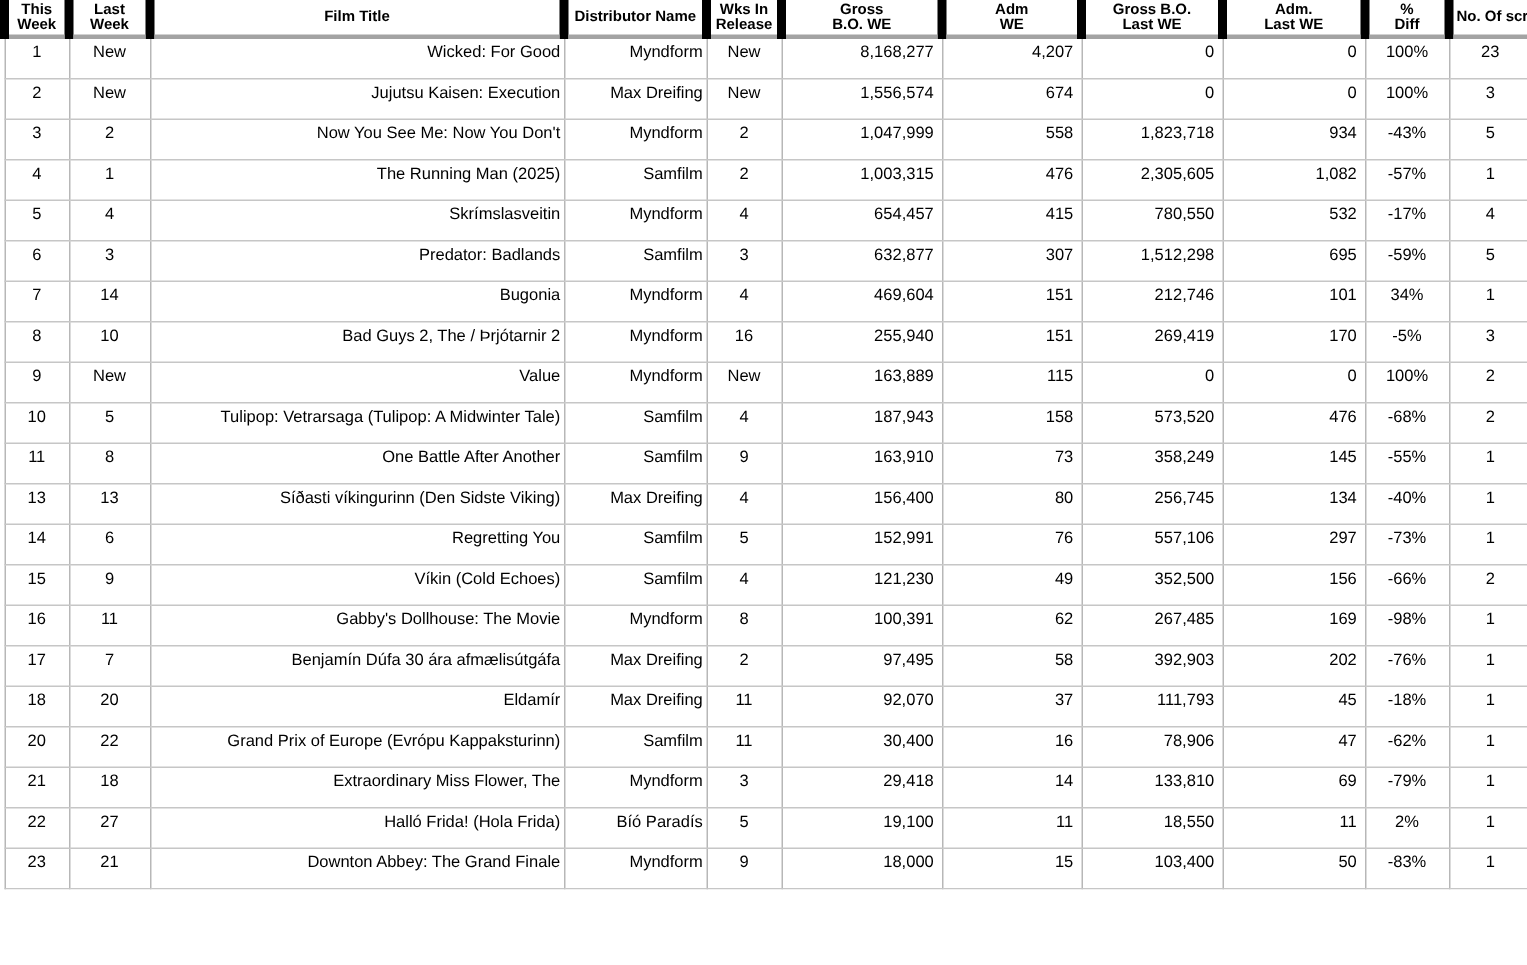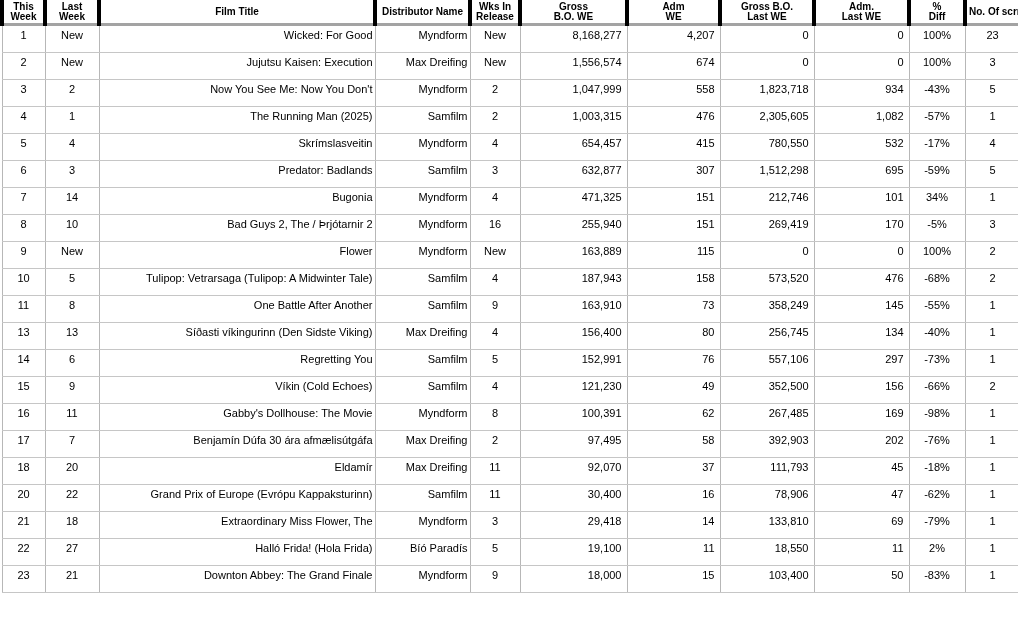--- a/index.html
+++ b/index.html
@@ -29,21 +29,21 @@
 
   th {
     font-size: 10px;
     font-weight: bold;
     line-height: 10px;
     text-align: center;
     vertical-align: middle;
     height: 19px;
     padding: 2px 2px 1px 2px;
     border-right: 1px solid #b7b7b7;
-    border-left: 4px solid #000000;
+    border-left: 6px solid #000000;
     border-bottom: 3px solid #a3a3a3;
     white-space: nowrap;
     overflow: hidden;
   }
   td {
     font-size: 11px;
     line-height: 12px;
     height: 23px;
     vertical-align: top;
     padding: 3px 2px 0 2px;
@@ -176,21 +176,21 @@
         <td>695</td>
         <td>-59%</td>
         <td>5</td>
       </tr>
       <tr>
         <td>7</td>
         <td>14</td>
         <td>Bugonia</td>
         <td>Myndform</td>
         <td>4</td>
-        <td>471,325</td>
+        <td>469,604</td>
         <td>151</td>
         <td>212,746</td>
         <td>101</td>
         <td>34%</td>
         <td>1</td>
       </tr>
       <tr>
         <td>8</td>
         <td>10</td>
         <td>Bad Guys 2, The / Þrjótarnir 2</td>
@@ -199,21 +199,21 @@
         <td>255,940</td>
         <td>151</td>
         <td>269,419</td>
         <td>170</td>
         <td>-5%</td>
         <td>3</td>
       </tr>
       <tr>
         <td>9</td>
         <td>New</td>
-        <td>Flower</td>
+        <td>Value</td>
         <td>Myndform</td>
         <td>New</td>
         <td>163,889</td>
         <td>115</td>
         <td>0</td>
         <td>0</td>
         <td>100%</td>
         <td>2</td>
       </tr>
       <tr>

